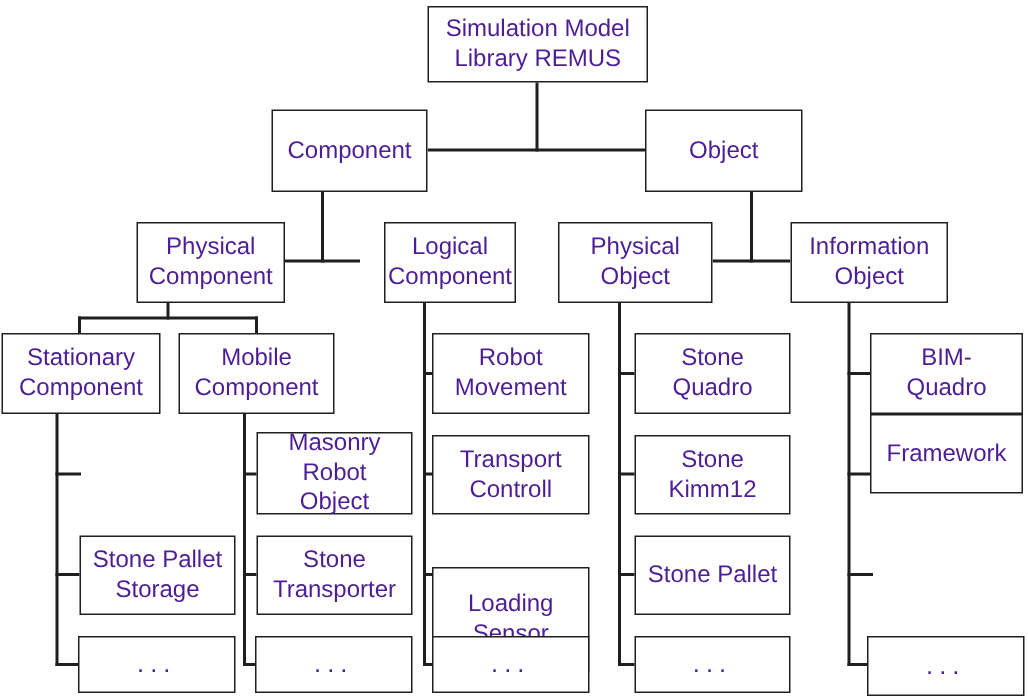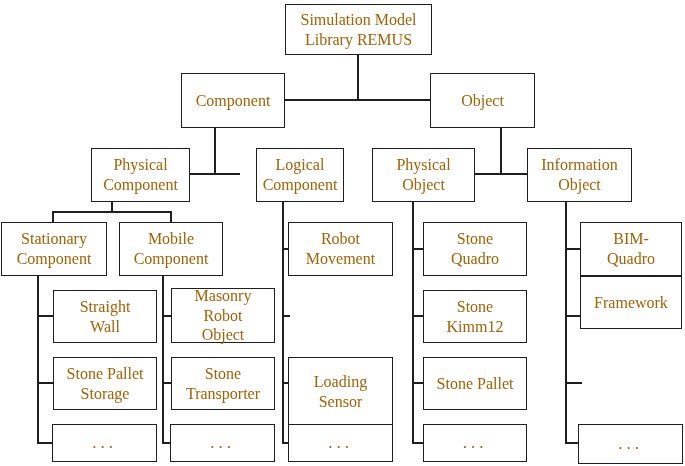--- a/index.html
+++ b/index.html
@@ -1,18 +1,18 @@
 <!DOCTYPE html>
 <html><head>
 <meta charset="utf-8">
 <style>
   html,body{margin:0;padding:0;background:#fff;}
   .canvas{
     position:relative;width:685px;height:466px;background:#ffffff;
-    font-family:Liberation Serif, serif;color:#a16207;overflow:hidden;
+    font-family:Liberation Sans, sans-serif;color:#4c1d95;overflow:hidden;
   }
   .node{
     position:absolute;box-sizing:border-box;background:#fff;
     border:1.6px solid #1f1f1f;
     display:flex;align-items:center;justify-content:center;
     text-align:center;white-space:pre-line;
     font-size:16px;line-height:1.22;padding:1px 2px;
   }
   .dots{letter-spacing:4px;font-size:17px;}
   .ln{position:absolute;background:#1f1f1f;}
@@ -75,36 +75,36 @@
   <div class="node" style="left:372px;top:148px;width:103px;height:54px">Physical
 Object</div>
   <div class="node" style="left:527px;top:148px;width:105px;height:54px">Information
 Object</div>
 
   <div class="node" style="left:1px;top:222px;width:106px;height:54px">Stationary
 Component</div>
   <div class="node" style="left:119px;top:222px;width:104px;height:54px">Mobile
 Component</div>
 
-  <div class="node" style="left:53px;top:290px;width:104px;height:53px">Straight
-Wall</div>
   <div class="node" style="left:53px;top:357px;width:104px;height:53px">Stone Pallet
 Storage</div>
   <div class="node dots" style="left:52px;top:424px;width:105px;height:38px">...</div>
 
   <div class="node" style="left:171px;top:288px;width:104px;height:55px">Masonry
 Robot
 Object</div>
   <div class="node" style="left:171px;top:357px;width:104px;height:53px">Stone
 Transporter</div>
   <div class="node dots" style="left:170px;top:424px;width:105px;height:38px">...</div>
 
   <div class="node" style="left:288px;top:222px;width:105px;height:54px">Robot
 Movement</div>
-  <div class="node" style="left:288px;top:357px;width:105px;height:70px">Loading
+  <div class="node" style="left:288px;top:290px;width:105px;height:53px">Transport
+Controll</div>
+  <div class="node" style="left:288px;top:378px;width:105px;height:70px">Loading
 Sensor</div>
   <div class="node dots" style="left:288px;top:424px;width:105px;height:38px">...</div>
 
   <div class="node" style="left:423px;top:222px;width:104px;height:54px">Stone
 Quadro</div>
   <div class="node" style="left:423px;top:290px;width:104px;height:53px">Stone
 Kimm12</div>
   <div class="node" style="left:423px;top:357px;width:104px;height:53px">Stone Pallet</div>
   <div class="node dots" style="left:423px;top:424px;width:104px;height:38px">...</div>
 

